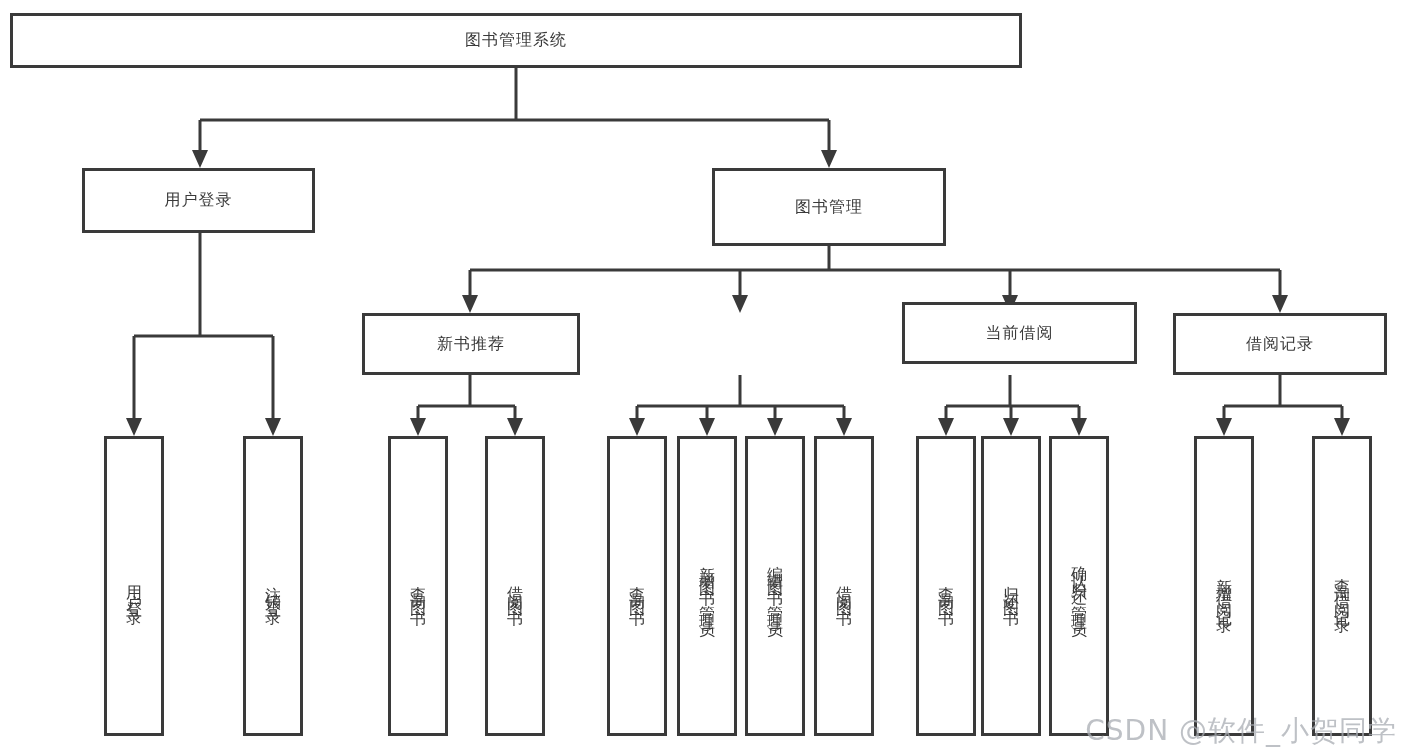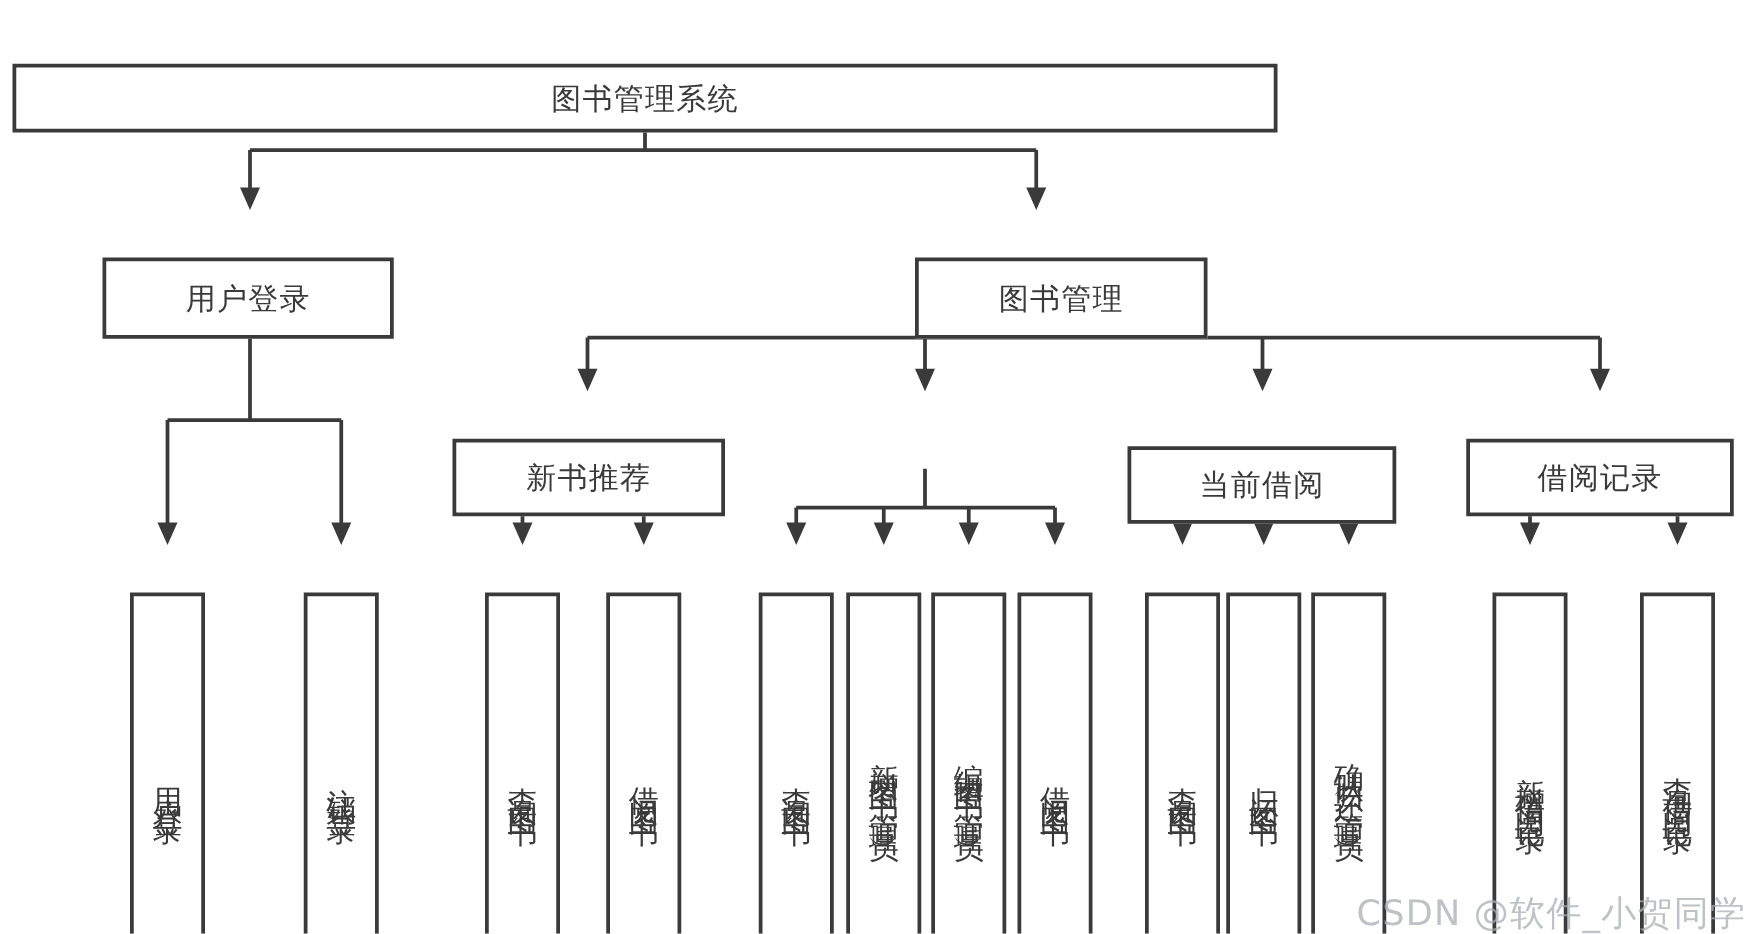--- a/index.html
+++ b/index.html
@@ -18,24 +18,23 @@
   }
   .box {
     position: absolute;
     box-sizing: border-box;
     border: 3px solid #3a3a3a;
     background: #ffffff;
     color: #3a3a3a;
     display: flex;
     align-items: center;
     justify-content: center;
-    font-size: 24px;
+    font-size: 16px;
     letter-spacing: 1px;
     white-space: nowrap;
-    margin-top: 38px;
   }
   .leaf {
     writing-mode: vertical-rl;
     letter-spacing: 8px;
     line-height: 1;
     padding-top: 6px;
   }
   .watermark {
     position: absolute;
     right: 8px;
@@ -86,24 +85,24 @@
 
     <g>
       <path d="M1280,375 V406 M1224,406 H1342 M1224,406 V420 M1342,406 V420"></path>
       <path fill="#3a3a3a" stroke="none" d="M1216,418 h16 L1224,436 z M1334,418 h16 L1342,436 z"></path>
     </g>
   </svg>
 
   <div class="box" style="left:10px;top:13px;width:1012px;height:55px">图书管理系统</div>
 
   <div class="box" style="left:82px;top:168px;width:233px;height:65px">用户登录</div>
-  <div class="box" style="left:732px;top:168px;width:234px;height:65px">图书管理</div>
+  <div class="box" style="left:712px;top:168px;width:234px;height:78px">图书管理</div>
 
   <div class="box" style="left:362px;top:313px;width:218px;height:62px">新书推荐</div>
-  <div class="box" style="left:902px;top:319px;width:215px;height:62px">当前借阅</div>
+  <div class="box" style="left:902px;top:302px;width:235px;height:62px">当前借阅</div>
   <div class="box" style="left:1173px;top:313px;width:214px;height:62px">借阅记录</div>
 
   <div class="box leaf" style="left:104px;top:436px;width:60px;height:300px">用户登录</div>
   <div class="box leaf" style="left:243px;top:436px;width:60px;height:300px">注销登录</div>
 
   <div class="box leaf" style="left:388px;top:436px;width:60px;height:300px">查询图书</div>
   <div class="box leaf" style="left:485px;top:436px;width:60px;height:300px">借阅图书</div>
 
   <div class="box leaf" style="left:607px;top:436px;width:60px;height:300px">查询图书</div>
   <div class="box leaf" style="left:677px;top:436px;width:60px;height:300px">新增图书（管理员）</div>

